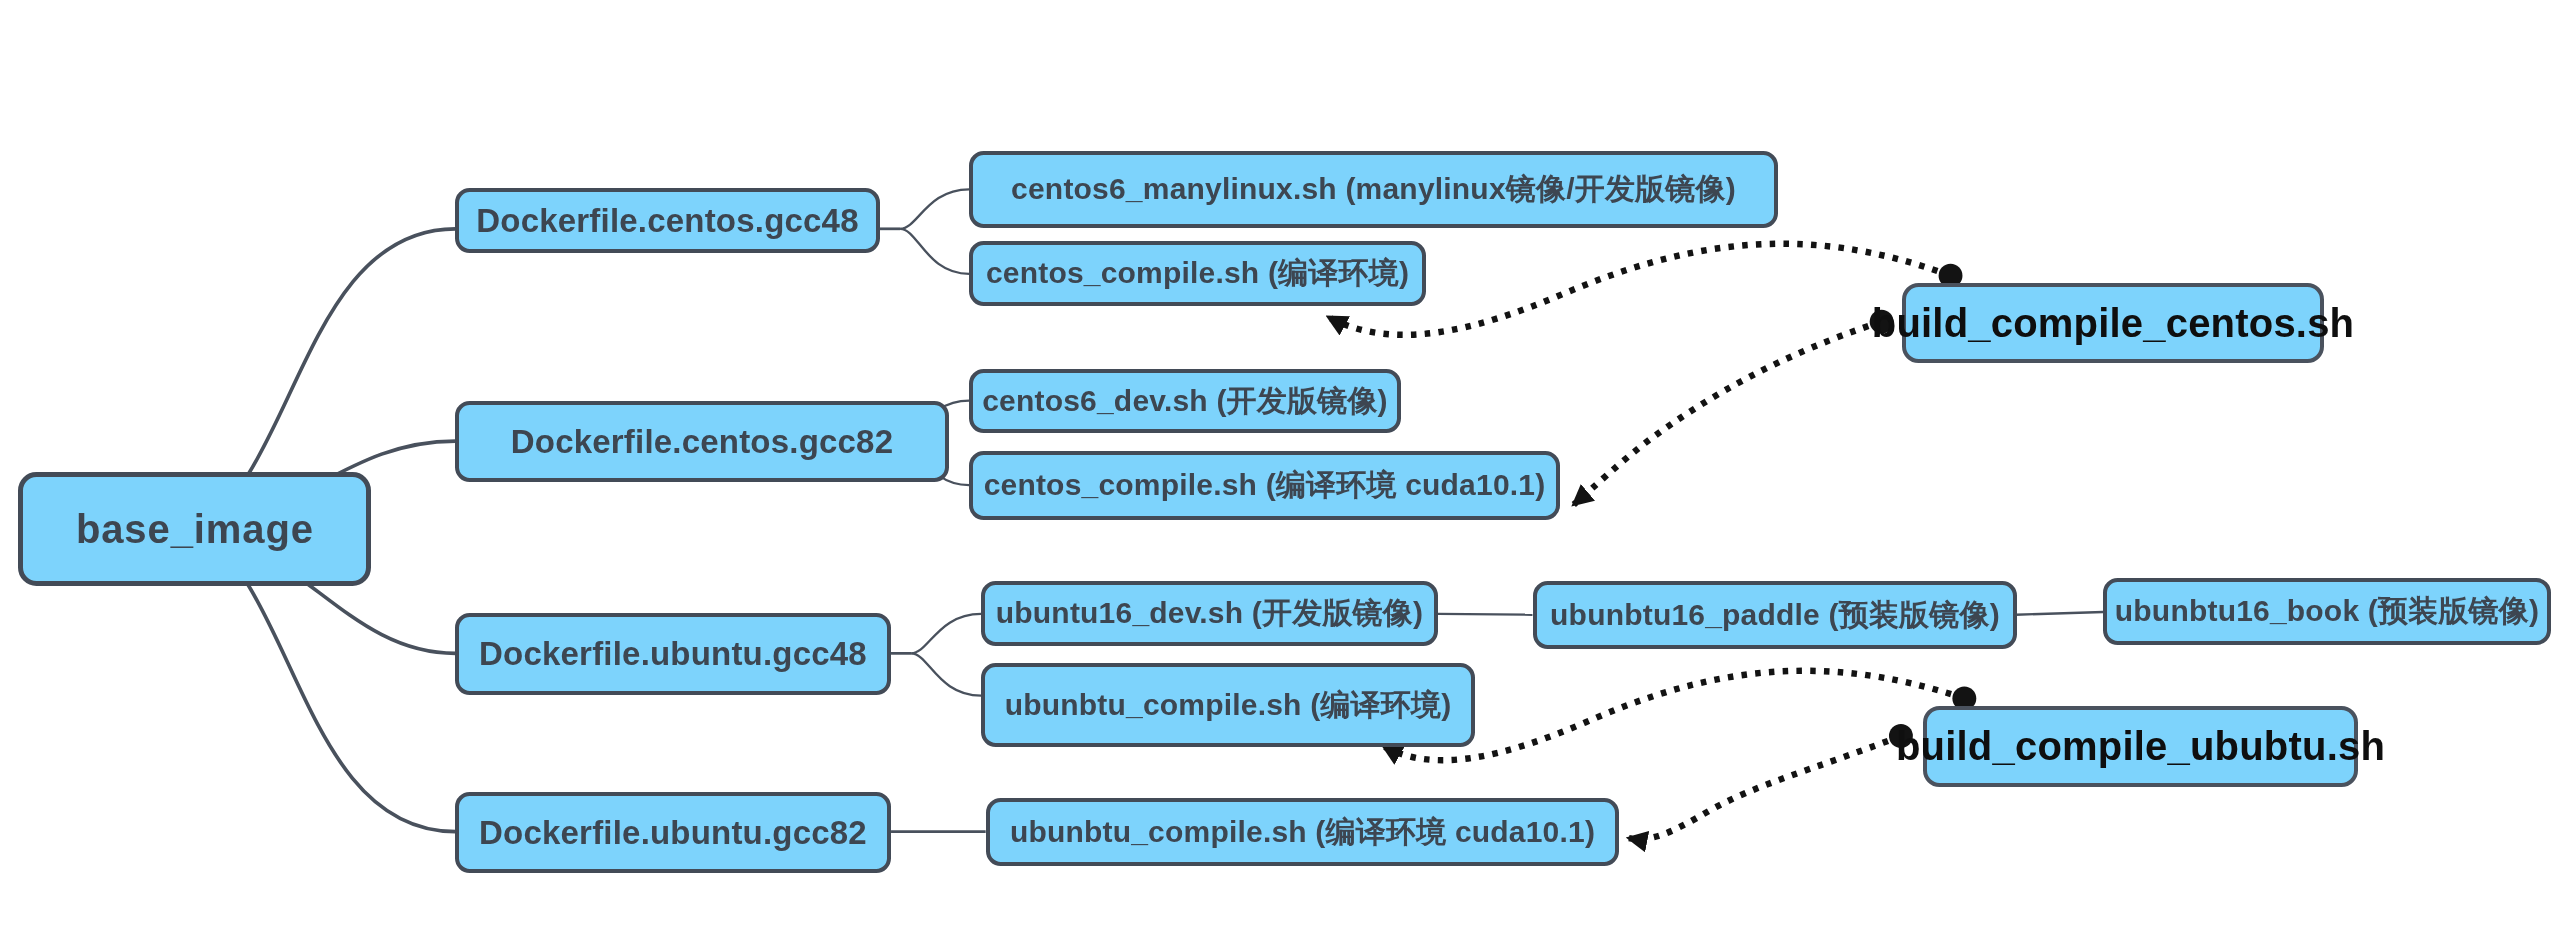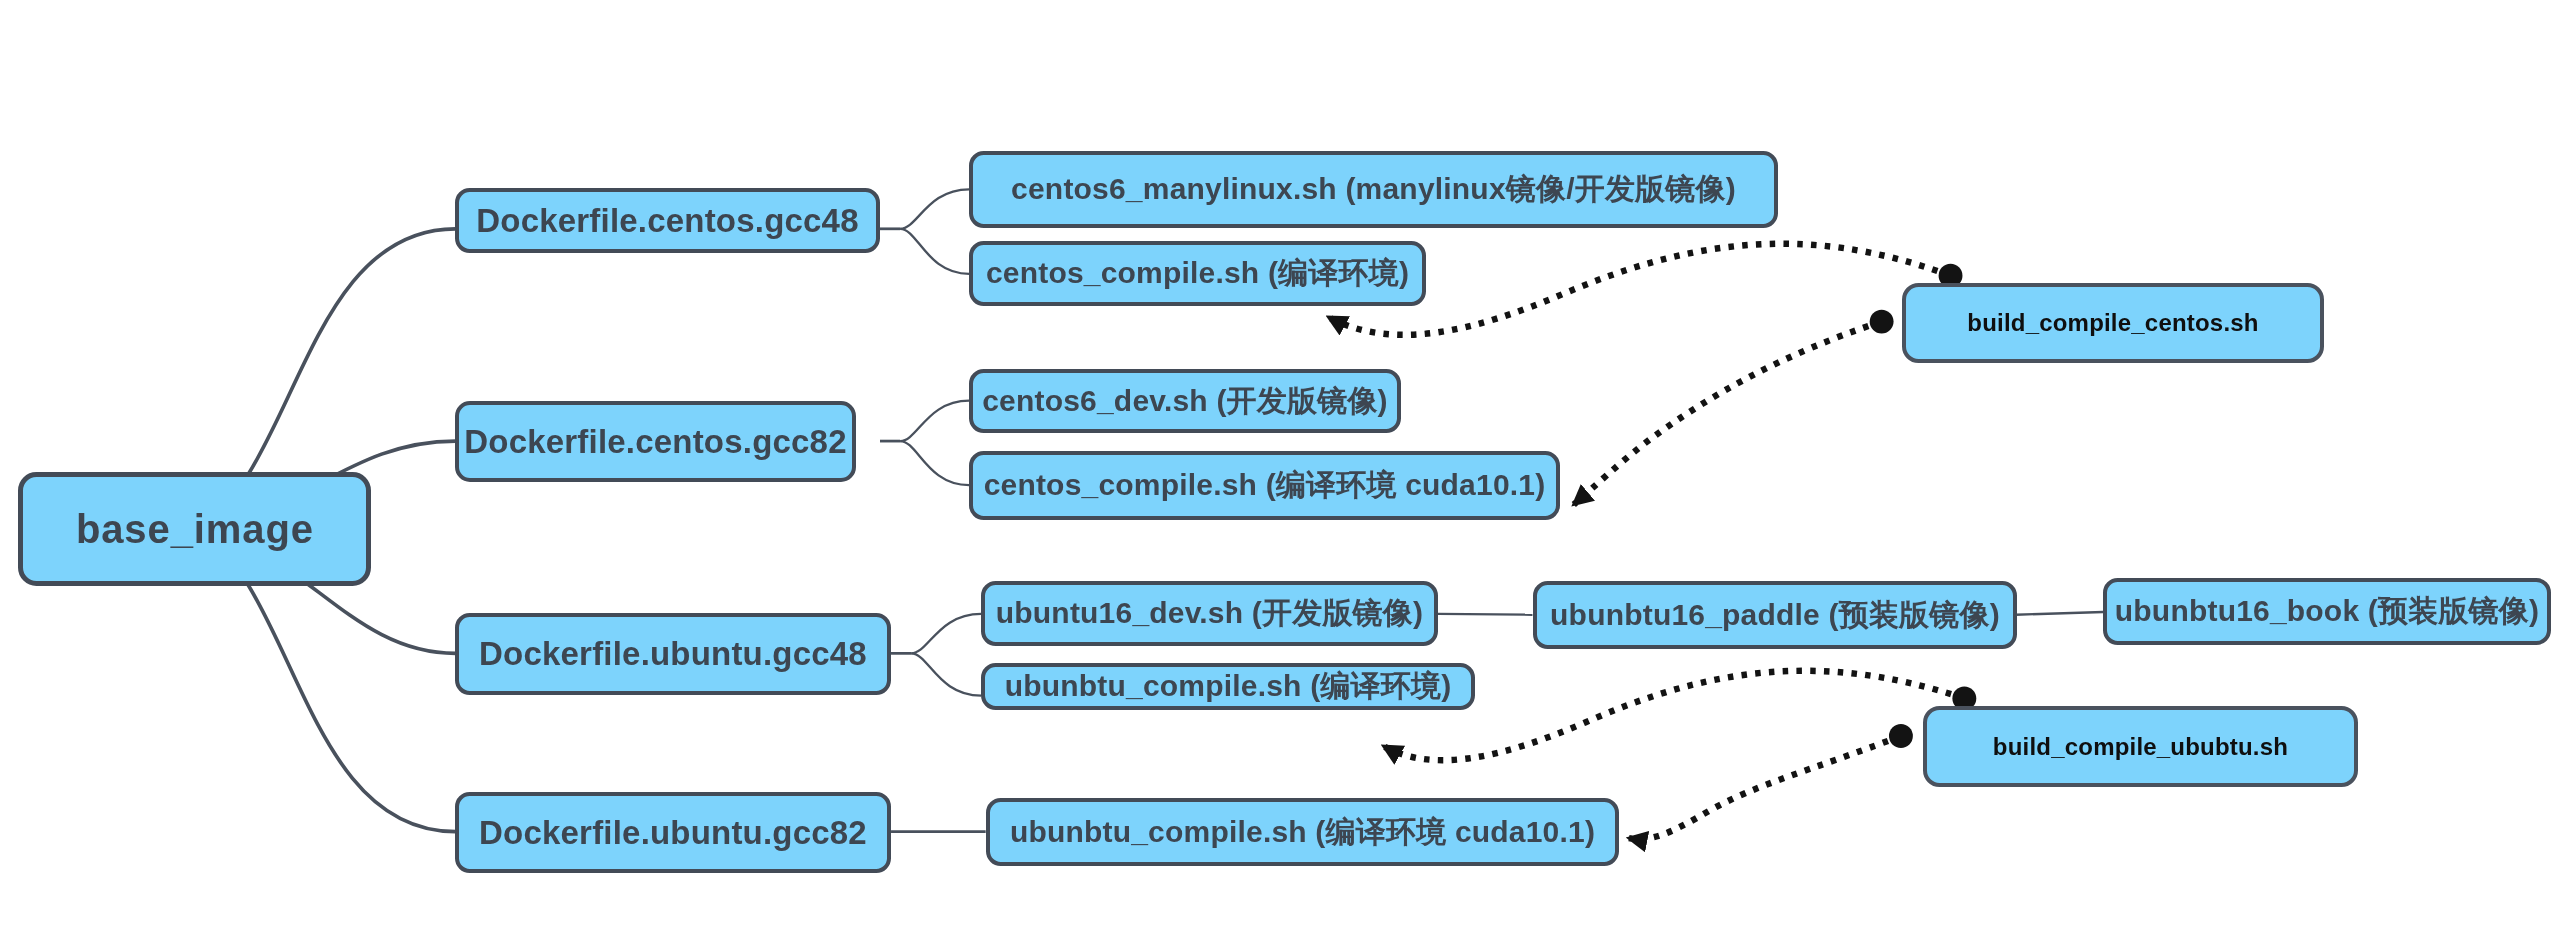--- a/index.html
+++ b/index.html
@@ -22,21 +22,21 @@
     color:#3d4651;
     font-size:30px;font-weight:600;
     letter-spacing:0.2px;
   }
   .node.root{
     border-width:5.5px;border-radius:18.4px;
     font-size:40px;font-weight:800;letter-spacing:0.9px;
   }
   .node.dockerfile{font-size:33px;}
   .node.build{
-    font-size:24px;font-weight:700;color:#0f0f0f;
+    font-size:40px;font-weight:700;color:#0f0f0f;
     border-color:#4a525e;border-radius:16.5px;
   }
 </style>
 </head>
 <body>
 
 <div id="canvas">
 
   <svg id="wires" width="2576" height="952" viewBox="0 0 2802 1036">
     <defs>
@@ -86,21 +86,21 @@
   </svg>
 
   <div class="node root" style="left:18.4px;top:472px;width:353px;height:114px;">
     <span>base_image</span>
   </div>
 
   <div class="node dockerfile" style="left:455px;top:188px;width:425px;height:65px;">
     <span>Dockerfile.centos.gcc48</span>
   </div>
 
-  <div class="node dockerfile" style="left:455px;top:401px;width:401px;height:81px;border-radius:15px;">
+  <div class="node dockerfile" style="left:455px;top:401px;width:494px;height:81px;">
     <span>Dockerfile.centos.gcc82</span>
   </div>
 
   <div class="node dockerfile" style="left:455px;top:613px;width:436px;height:82px;">
     <span>Dockerfile.ubuntu.gcc48</span>
   </div>
 
   <div class="node dockerfile" style="left:455px;top:792px;width:436px;height:81px;">
     <span>Dockerfile.ubuntu.gcc82</span>
   </div>
@@ -118,21 +118,21 @@
   </div>
 
   <div class="node" style="left:969px;top:451px;width:591px;height:69px;">
     <span>centos_compile.sh (编译环境 cuda10.1)</span>
   </div>
 
   <div class="node" style="left:981px;top:581px;width:457px;height:65px;">
     <span>ubuntu16_dev.sh (开发版镜像)</span>
   </div>
 
-  <div class="node" style="left:981px;top:663px;width:494px;height:47px;">
+  <div class="node" style="left:981px;top:663px;width:494px;height:84px;">
     <span>ubunbtu_compile.sh (编译环境)</span>
   </div>
 
   <div class="node" style="left:1533px;top:581px;width:484px;height:68px;">
     <span>ubunbtu16_paddle (预装版镜像)</span>
   </div>
 
   <div class="node" style="left:2103px;top:578px;width:448px;height:67px;">
     <span>ubunbtu16_book (预装版镜像)</span>
   </div>

